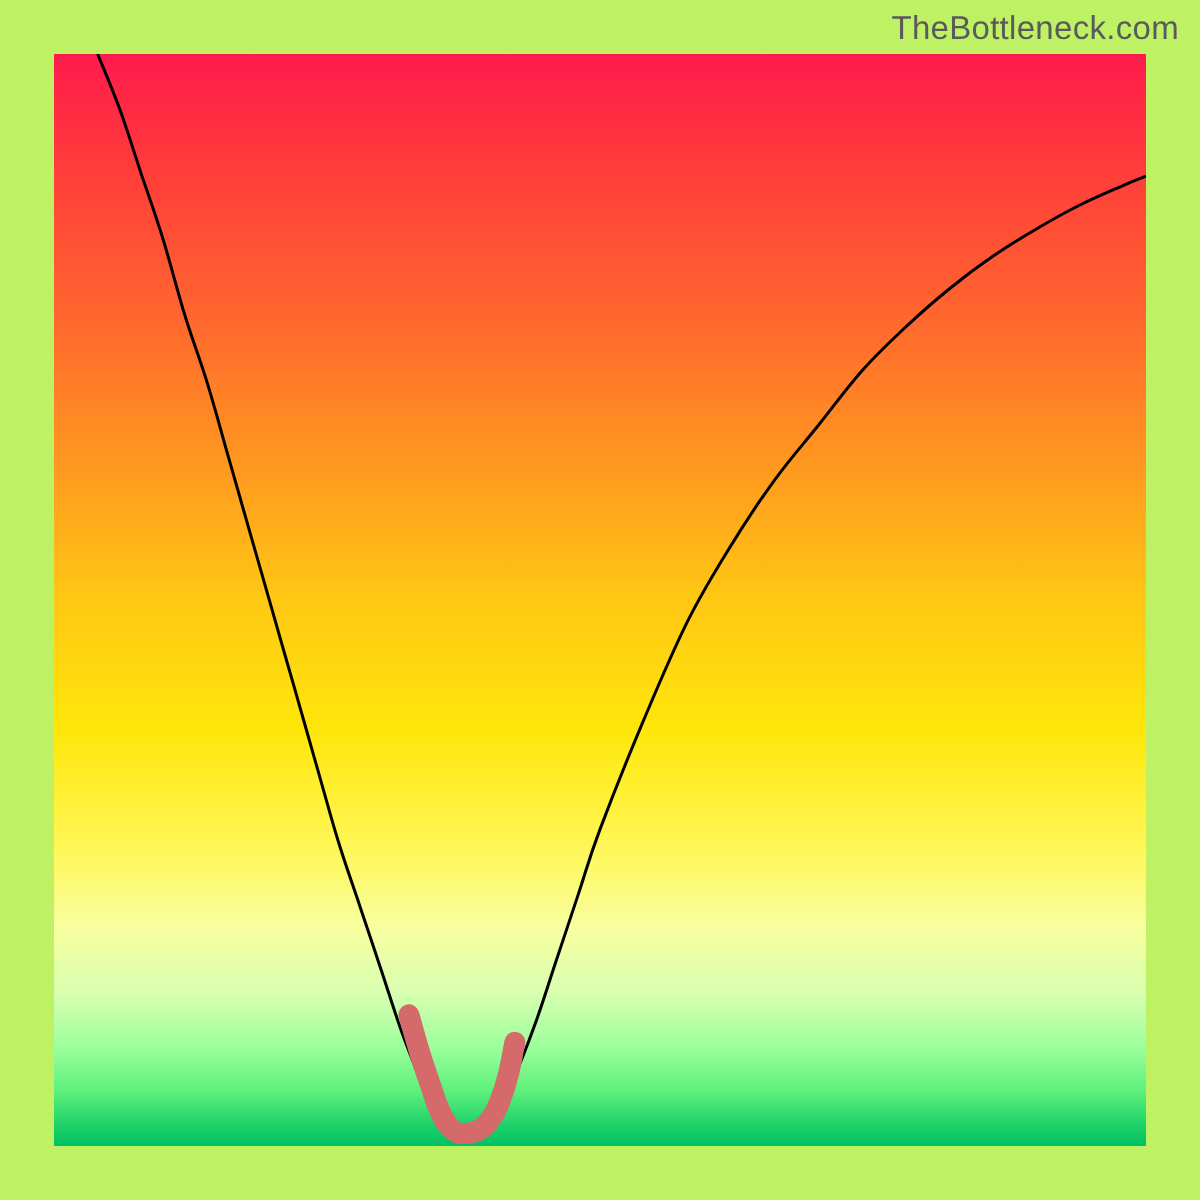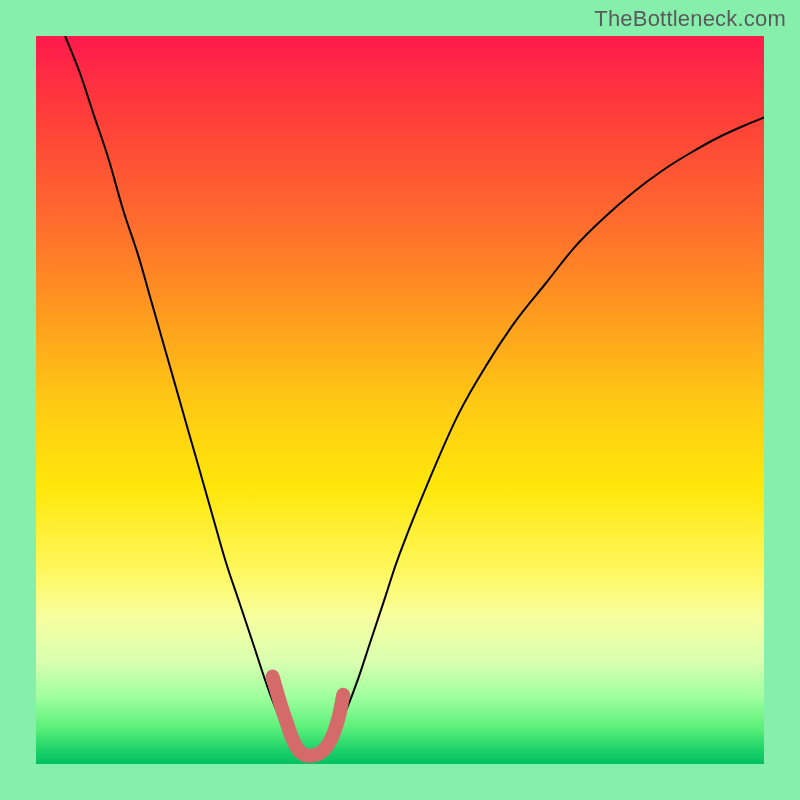--- a/index.html
+++ b/index.html
@@ -8,21 +8,21 @@
     width: 800px;
     height: 800px;
     background: #000;
     position: relative;
     overflow: hidden;
     font-family: Arial, Helvetica, sans-serif;
   }
   .outer {
     position: absolute;
     inset: 0;
-    background: #86efac;
+    background: #bef264;
   }
   .plot-area {
     position: absolute;
     left: 36px;
     top: 36px;
     width: 728px;
     height: 728px;
     overflow: hidden;
   }
   .gradient {

